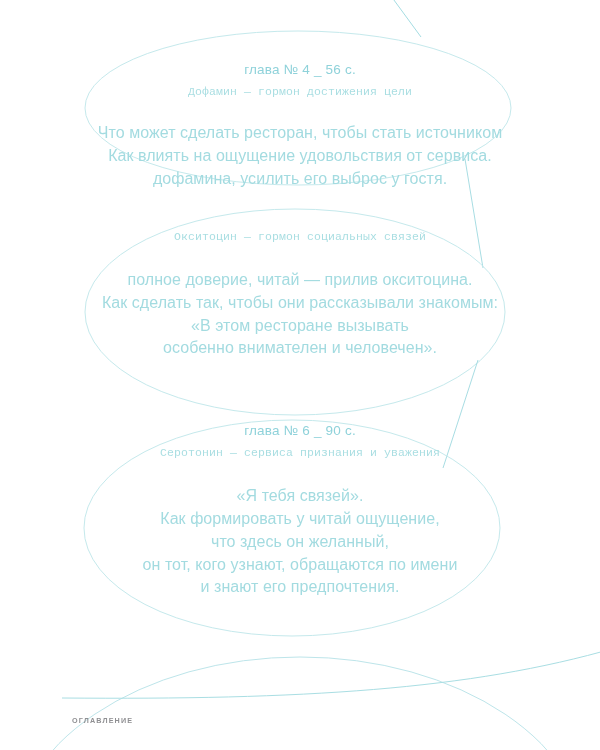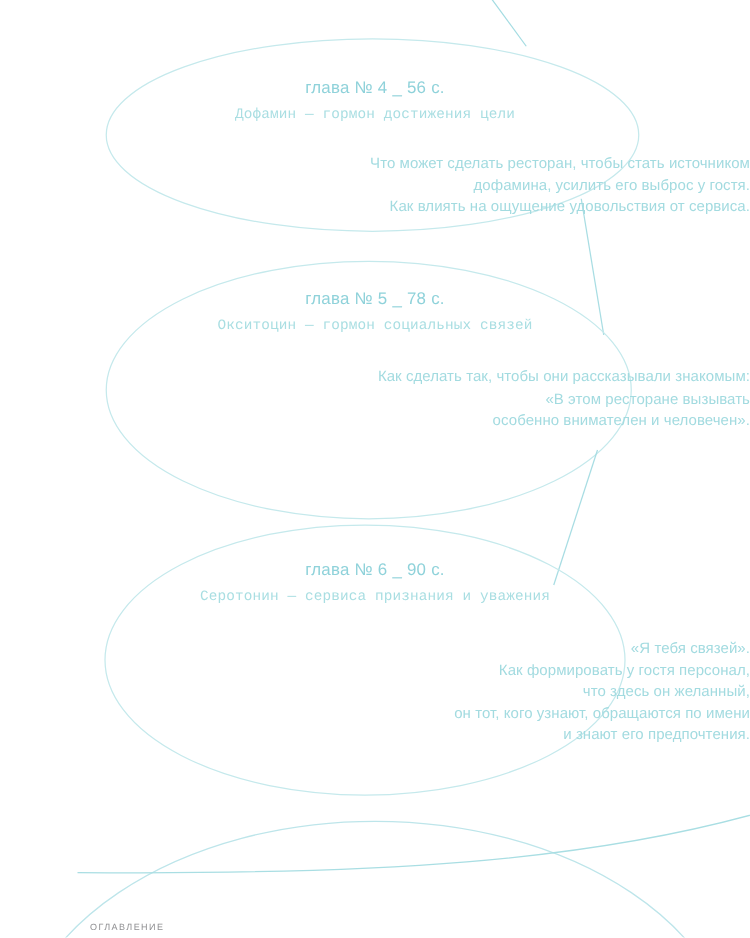--- a/index.html
+++ b/index.html
@@ -49,45 +49,45 @@
   }
   .chapter-subtitle {
     font-size: 11.5px;
     color: #a9dee2;
     letter-spacing: 0.1px;
     margin: 0;
     white-space: nowrap;
     font-family: Liberation Mono, monospace;
   }
   .chapter-body {
-    font-size: 12px;
+    font-size: 16px;
     color: #a3dbe0;
     letter-spacing: 0.05px;
     margin: 0;
-    text-align: right;
   }
   .chapter-body .line {
     display: block;
     white-space: nowrap;
   }
 
   
   .gap-1 { height: 22px; }
   .gap-2 { height: 24px; }
   .gap-3 { height: 24px; }
 
   
   #footer-label {
     position: absolute;
     left: 72px;
-    top: 737px;
+    top: 716px;
     font-size: 7.2px;
     letter-spacing: 1.15px;
     color: #8f8f92;
     white-space: nowrap;
+    font-weight: bold;
   }
 </style>
 </head>
 <body>
 
 <div id="page">
 
   <svg id="vector-layer" viewBox="0 0 600 750" width="600" height="750" xmlns="http://www.w3.org/2000/svg">
 
     <line x1="391" y1="-4" x2="421" y2="37" stroke="#a4dce2" stroke-width="1" fill="none"></line>
@@ -106,43 +106,43 @@
 
     <path d="M 615 648 C 470 690, 300 700, 62 698" fill="none" stroke="#a9dee3" stroke-width="1"></path>
   </svg>
 
   <div class="chapter-text" style="left:0; top:44px; width:600px;margin-top:16px;">
     <div class="chapter-title">глава № 4 _ 56 с.</div>
     <div class="chapter-subtitle">Дофамин — гормон достижения цели</div>
     <div class="gap-1"></div>
     <div class="chapter-body">
       <span class="line">Что может сделать ресторан, чтобы стать источником</span>
+      <span class="line">Как влиять на ощущение удовольствия от сервиса.</span>
       <span class="line">дофамина, усилить его выброс у гостя.</span>
-      <span class="line">Как влиять на ощущение удовольствия от сервиса.</span>
     </div>
   </div>
 
   <div class="chapter-text" style="left:0; top:229px; width:600px;">
-    <div class="chapter-title">глава № 5 _ 78 с.</div>
     <div class="chapter-subtitle">Окситоцин — гормон социальных связей</div>
     <div class="gap-2"></div>
     <div class="chapter-body">
+      <span class="line">полное доверие, читай — прилив окситоцина.</span>
       <span class="line">Как сделать так, чтобы они рассказывали знакомым:</span>
       <span class="line">«В этом ресторане вызывать</span>
       <span class="line">особенно внимателен и человечен».</span>
     </div>
   </div>
 
-  <div class="chapter-text" style="left:0; top:446px; width:600px;">
+  <div class="chapter-text" style="left:0; top:421px; width:600px;">
     <div class="chapter-title">глава № 6 _ 90 с.</div>
     <div class="chapter-subtitle">Серотонин — сервиса признания и уважения</div>
     <div class="gap-3"></div>
     <div class="chapter-body">
       <span class="line">«Я тебя связей».</span>
-      <span class="line">Как формировать у гостя персонал,</span>
+      <span class="line">Как формировать у читай ощущение,</span>
       <span class="line">что здесь он желанный,</span>
       <span class="line">он тот, кого узнают, обращаются по имени</span>
       <span class="line">и знают его предпочтения.</span>
     </div>
   </div>
 
   <div id="footer-label">ОГЛАВЛЕНИЕ</div>
 
 </div>
 

